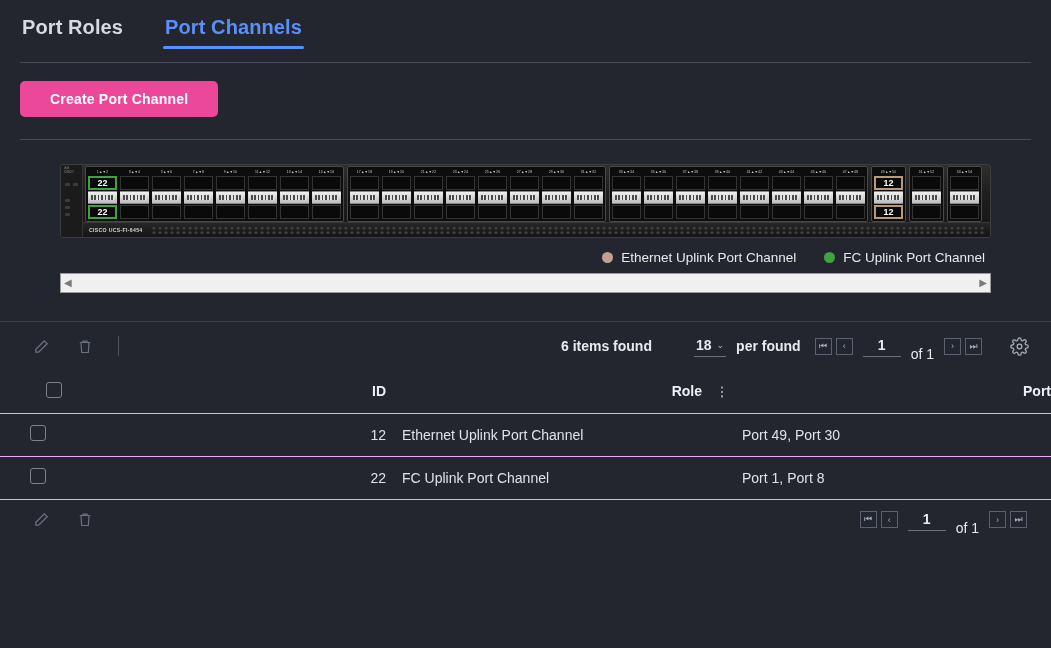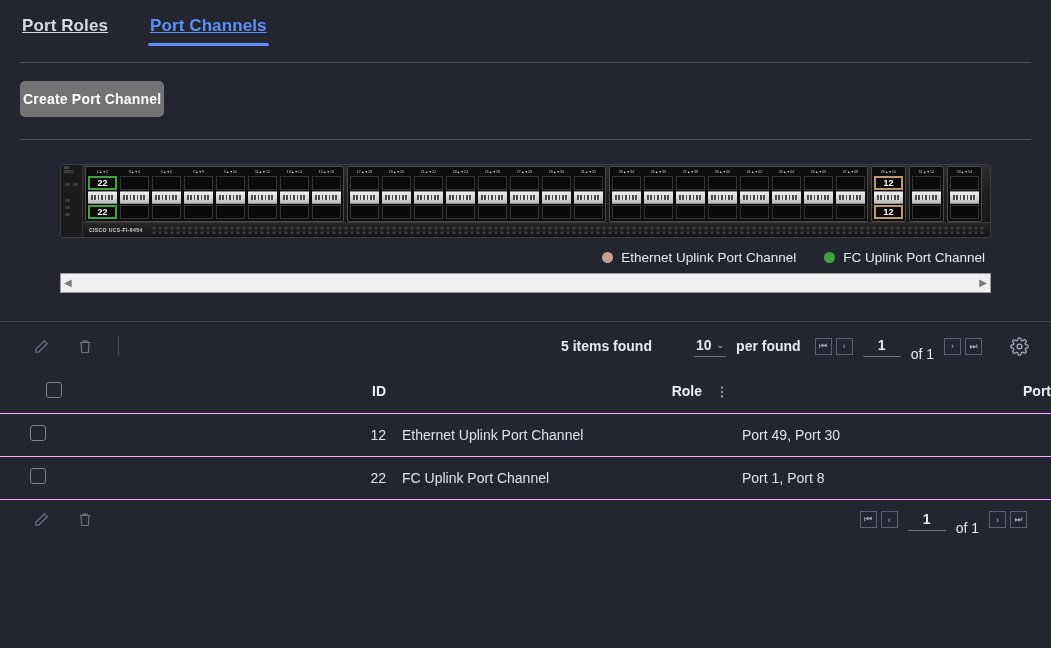--- a/index.html
+++ b/index.html
@@ -12,49 +12,48 @@
   }
   .page { position: relative; width: 1051px; height: 648px; background: #23262f; }
 
   
   .tabbar {
     display: flex; align-items: flex-start;
     padding: 12px 20px 0 20px;
     height: 56px;
   }
   .tab {
-    font-size: 17px; font-weight: bold;
+    font-size: 20px; font-weight: bold;
     color: #d7dadf;
     padding: 4px 2px 10px 2px;
     margin-right: 38px;
     position: relative;
     cursor: pointer;
     letter-spacing: .1px;
-    text-decoration: underline;
   }
   .tab.active { color: #5b8ff9; }
   .tab.active::after {
     content: ""; position: absolute; left: 0; right: 0; bottom: 0;
     height: 3px; background: #5b8ff9; border-radius: 2px;
   }
 
   .hr {
     height: 1px; background: #464c59;
     margin: 6px 20px 0 20px;
   }
 
   
   .btnrow { padding: 18px 20px 16px 20px; }
   .btn-primary {
     display: inline-block;
-    background: #737373;
+    background: #ec4899;
     color: #ffffff;
     font-size: 14px; font-weight: bold;
     border: none; border-radius: 5px;
-    padding: 10px 3px;
+    padding: 10px 30px;
     cursor: pointer;
     letter-spacing: .2px;
   }
 
   
   .switch-panel {
     margin: 0 20px;
     padding: 24px 0 0 0;
     position: relative;
   }
@@ -543,25 +542,25 @@
     </div>
     <div class="tb-icon" title="Delete">
       <svg width="16" height="17" viewBox="0 0 24 24" fill="none" stroke="currentColor" stroke-width="1.8">
         <path d="M4 6h16M9 6V4h6v2M6 6l1 15h10l1-15"></path>
       </svg>
     </div>
     <div class="tb-divider"></div>
 
     <div class="tb-spacer"></div>
 
-    <div class="items-found">5 items found</div>
+    <div class="items-found">6 items found</div>
 
     <div class="pager">
       <div class="select-wrap">
-        <span class="val">10</span>
+        <span class="val">18</span>
         <span class="caret">⌄</span>
       </div>
       <div class="perpage">per found</div>
       <div class="pgbtn">⏮</div>
       <div class="pgbtn">‹</div>
       <div class="pgnum">1</div>
       <div class="ofn">of 1</div>
       <div class="pgbtn">›</div>
       <div class="pgbtn">⏭</div>
     </div>

